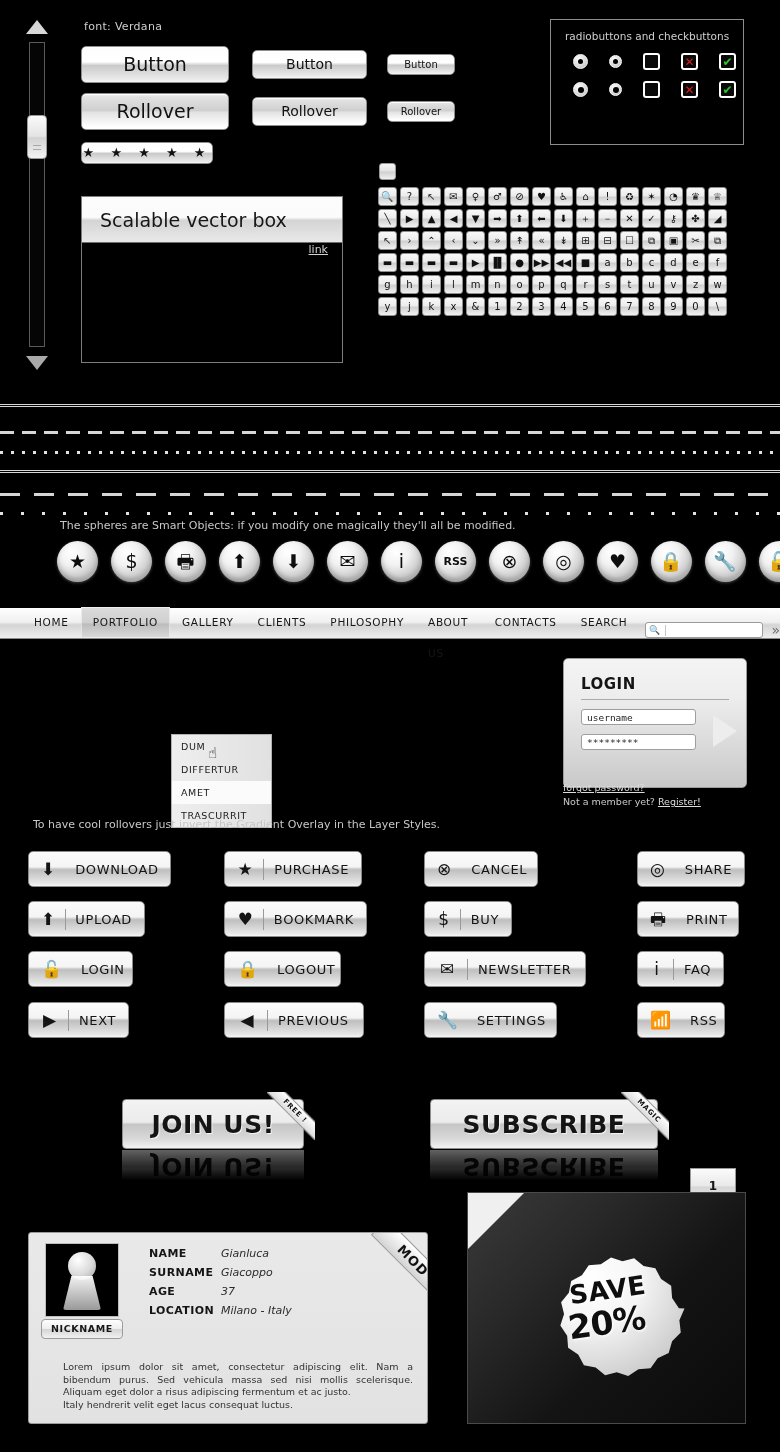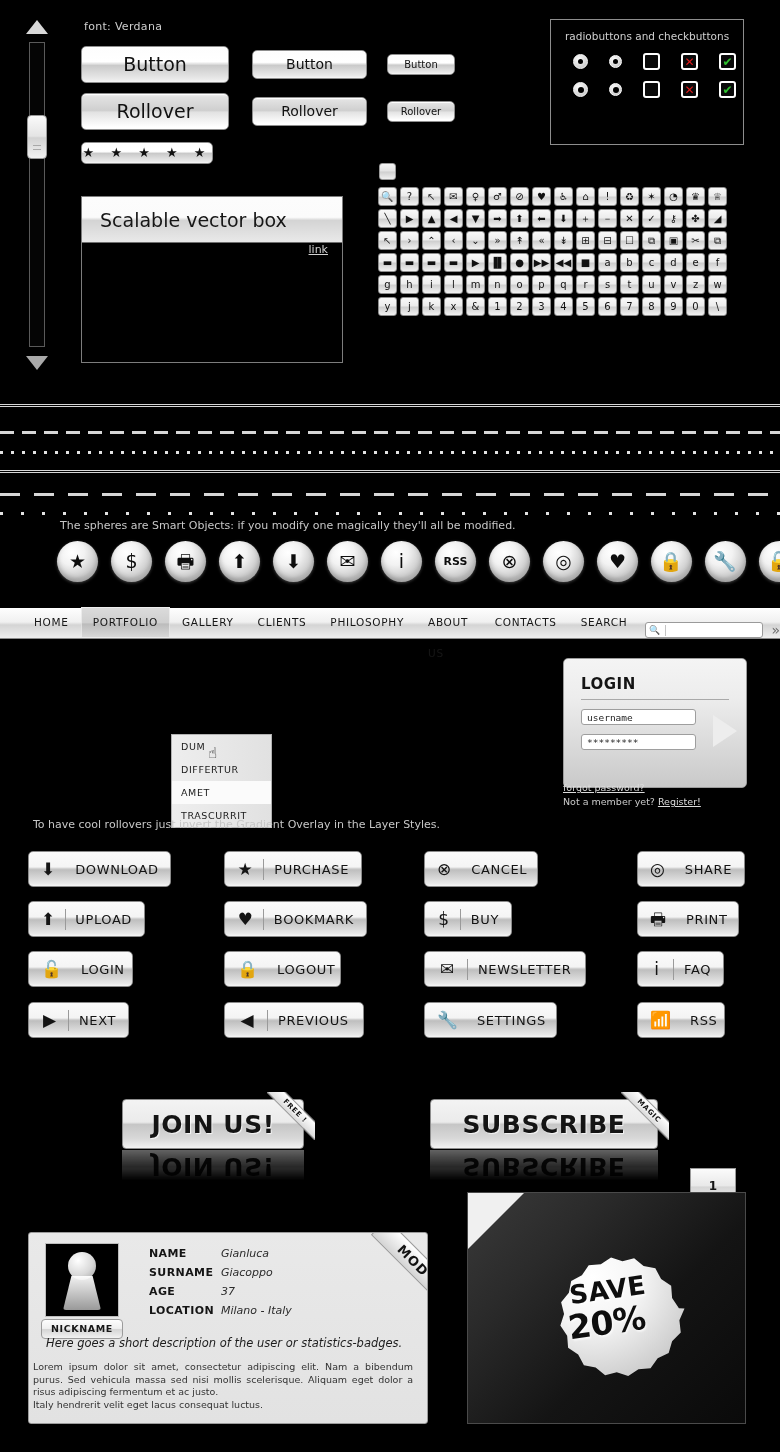--- a/index.html
+++ b/index.html
@@ -210,21 +210,21 @@
              border-radius:4px; line-height:18px; font-size:9.5px; font-weight:bold; letter-spacing:.6px;
              text-align:center; color:#171717;
              background:linear-gradient(to bottom,#fdfdfd,#efefef 47%,#d5d5d5 53%,#f2f2f2);
              border:1px solid #9b9b9b;}
   .fields { position:absolute; left:120px; top:14px; font-size:11px; }
   .frow { display:flex; margin-bottom:6px; }
   .fkey { width:72px; font-weight:bold; color:#141414; letter-spacing:.4px; }
   .fval { font-style:italic; color:#2b2b2b; }
   .carddesc { position:absolute; left:17px; top:103px; right:14px;
               font-size:11.5px; font-style:italic; color:#1c1c1c; }
-  .cardbody { position:absolute; left:4px; top:128px; right:14px;
+  .cardbody { position:absolute; left:34px; top:128px; right:14px;
               font-size:9.5px; color:#333; line-height:12.5px; text-align:justify;}
   .modcorner { position:absolute; right:0; top:0; width:64px; height:64px; overflow:hidden; }
   .modcorner span { position:absolute; display:block; width:96px; padding:3px 0;
                     background:linear-gradient(to bottom,#ffffff,#d4d4d4);
                     border:1px solid #9a9a9a; transform:rotate(45deg);
                     left:2px; top:16px; text-align:center;
                     font-size:13px; font-weight:bold; letter-spacing:1px; color:#121212;}
 
   
   .spanel { position:absolute; left:467px; top:1192px; width:279px; height:232px;
@@ -626,21 +626,20 @@
         </div>
         <div class="frow">
           <div class="fkey">AGE</div>
           <div class="fval">37</div>
         </div>
         <div class="frow">
           <div class="fkey">LOCATION</div>
           <div class="fval">Milano - Italy</div>
         </div>
       </div>
-    <div class="carddesc">Here goes a short description of the user or statistics-badges.</div>
     <div class="cardbody" id="cardbody">
         <div>Lorem ipsum dolor sit amet, consectetur adipiscing elit. Nam a bibendum purus. Sed vehicula massa sed nisi mollis scelerisque. Aliquam eget dolor a risus adipiscing fermentum et ac justo.</div>
         <div>Italy hendrerit velit eget lacus consequat luctus.</div>
       </div>
     <div class="modcorner">
         <span>MOD</span>
       </div>
   </div>
 
   <div class="ghosttext"></div>

